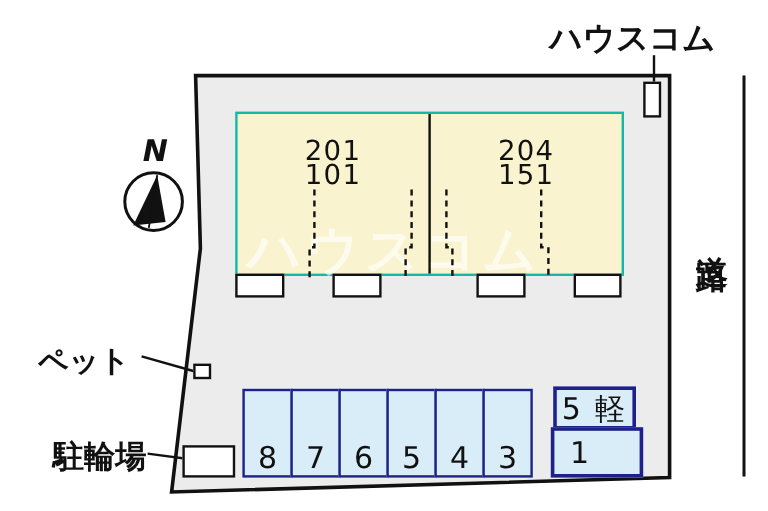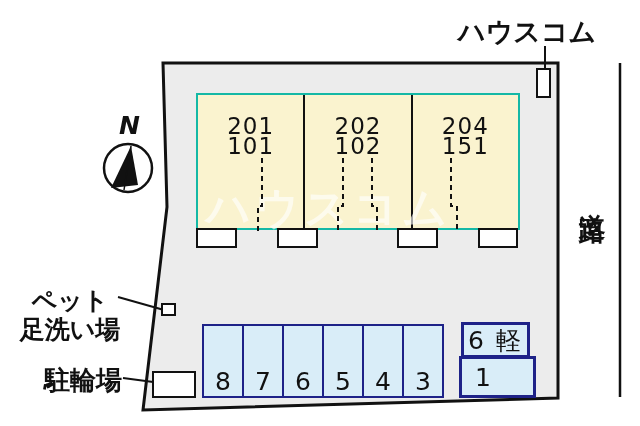--- a/index.html
+++ b/index.html
@@ -55,24 +55,20 @@
     <polygon points="163,63 558,63 558,398 143,410 167,207" fill="#ECECEC" stroke="#111" stroke-width="3" stroke-linejoin="miter"></polygon>
     <line x1="620" y1="63" x2="620" y2="397" stroke="#111" stroke-width="2.5"></line>
   </svg>
 
   <div id="building" class="abs">
     <div class="unit">
       <span>201</span>
       <span>101</span>
     </div>
     <div class="unit">
-      <span>202</span>
-      <span>102</span>
-    </div>
-    <div class="unit">
       <span>204</span>
       <span>151</span>
     </div>
   </div>
 
   <div id="watermark" class="abs">ハウスコム</div>
 
   <svg class="layer">
     <polyline points="262,158 262,206 258,206 258,231" fill="none" stroke="#111" stroke-width="2" stroke-dasharray="5 4"></polyline>
     <polyline points="343,158 343,206 338,206 338,231" fill="none" stroke="#111" stroke-width="2" stroke-dasharray="5 4"></polyline>
@@ -114,28 +110,27 @@
     </div>
     <div class="pspace">
       <span>4</span>
     </div>
     <div class="pspace">
       <span>3</span>
     </div>
   </div>
 
   <div id="kei-box" class="abs bluebox">
-    <span>6 軽</span>
+    <span>5 軽</span>
   </div>
   <div id="space1-box" class="abs bluebox">
     <span>1</span>
   </div>
 
   <div id="garbage-label" class="abs jp-label">ハウスコム</div>
   <div id="road-label" class="abs jp-label">道路</div>
   <div id="petwash-label" class="abs jp-label">
     <div>ペット</div>
-    <div>足洗い場</div>
   </div>
   <div id="bicycle-label" class="abs jp-label">駐輪場</div>
   <div id="north-label" class="abs">N</div>
 
 </div>
 
 </body></html>

